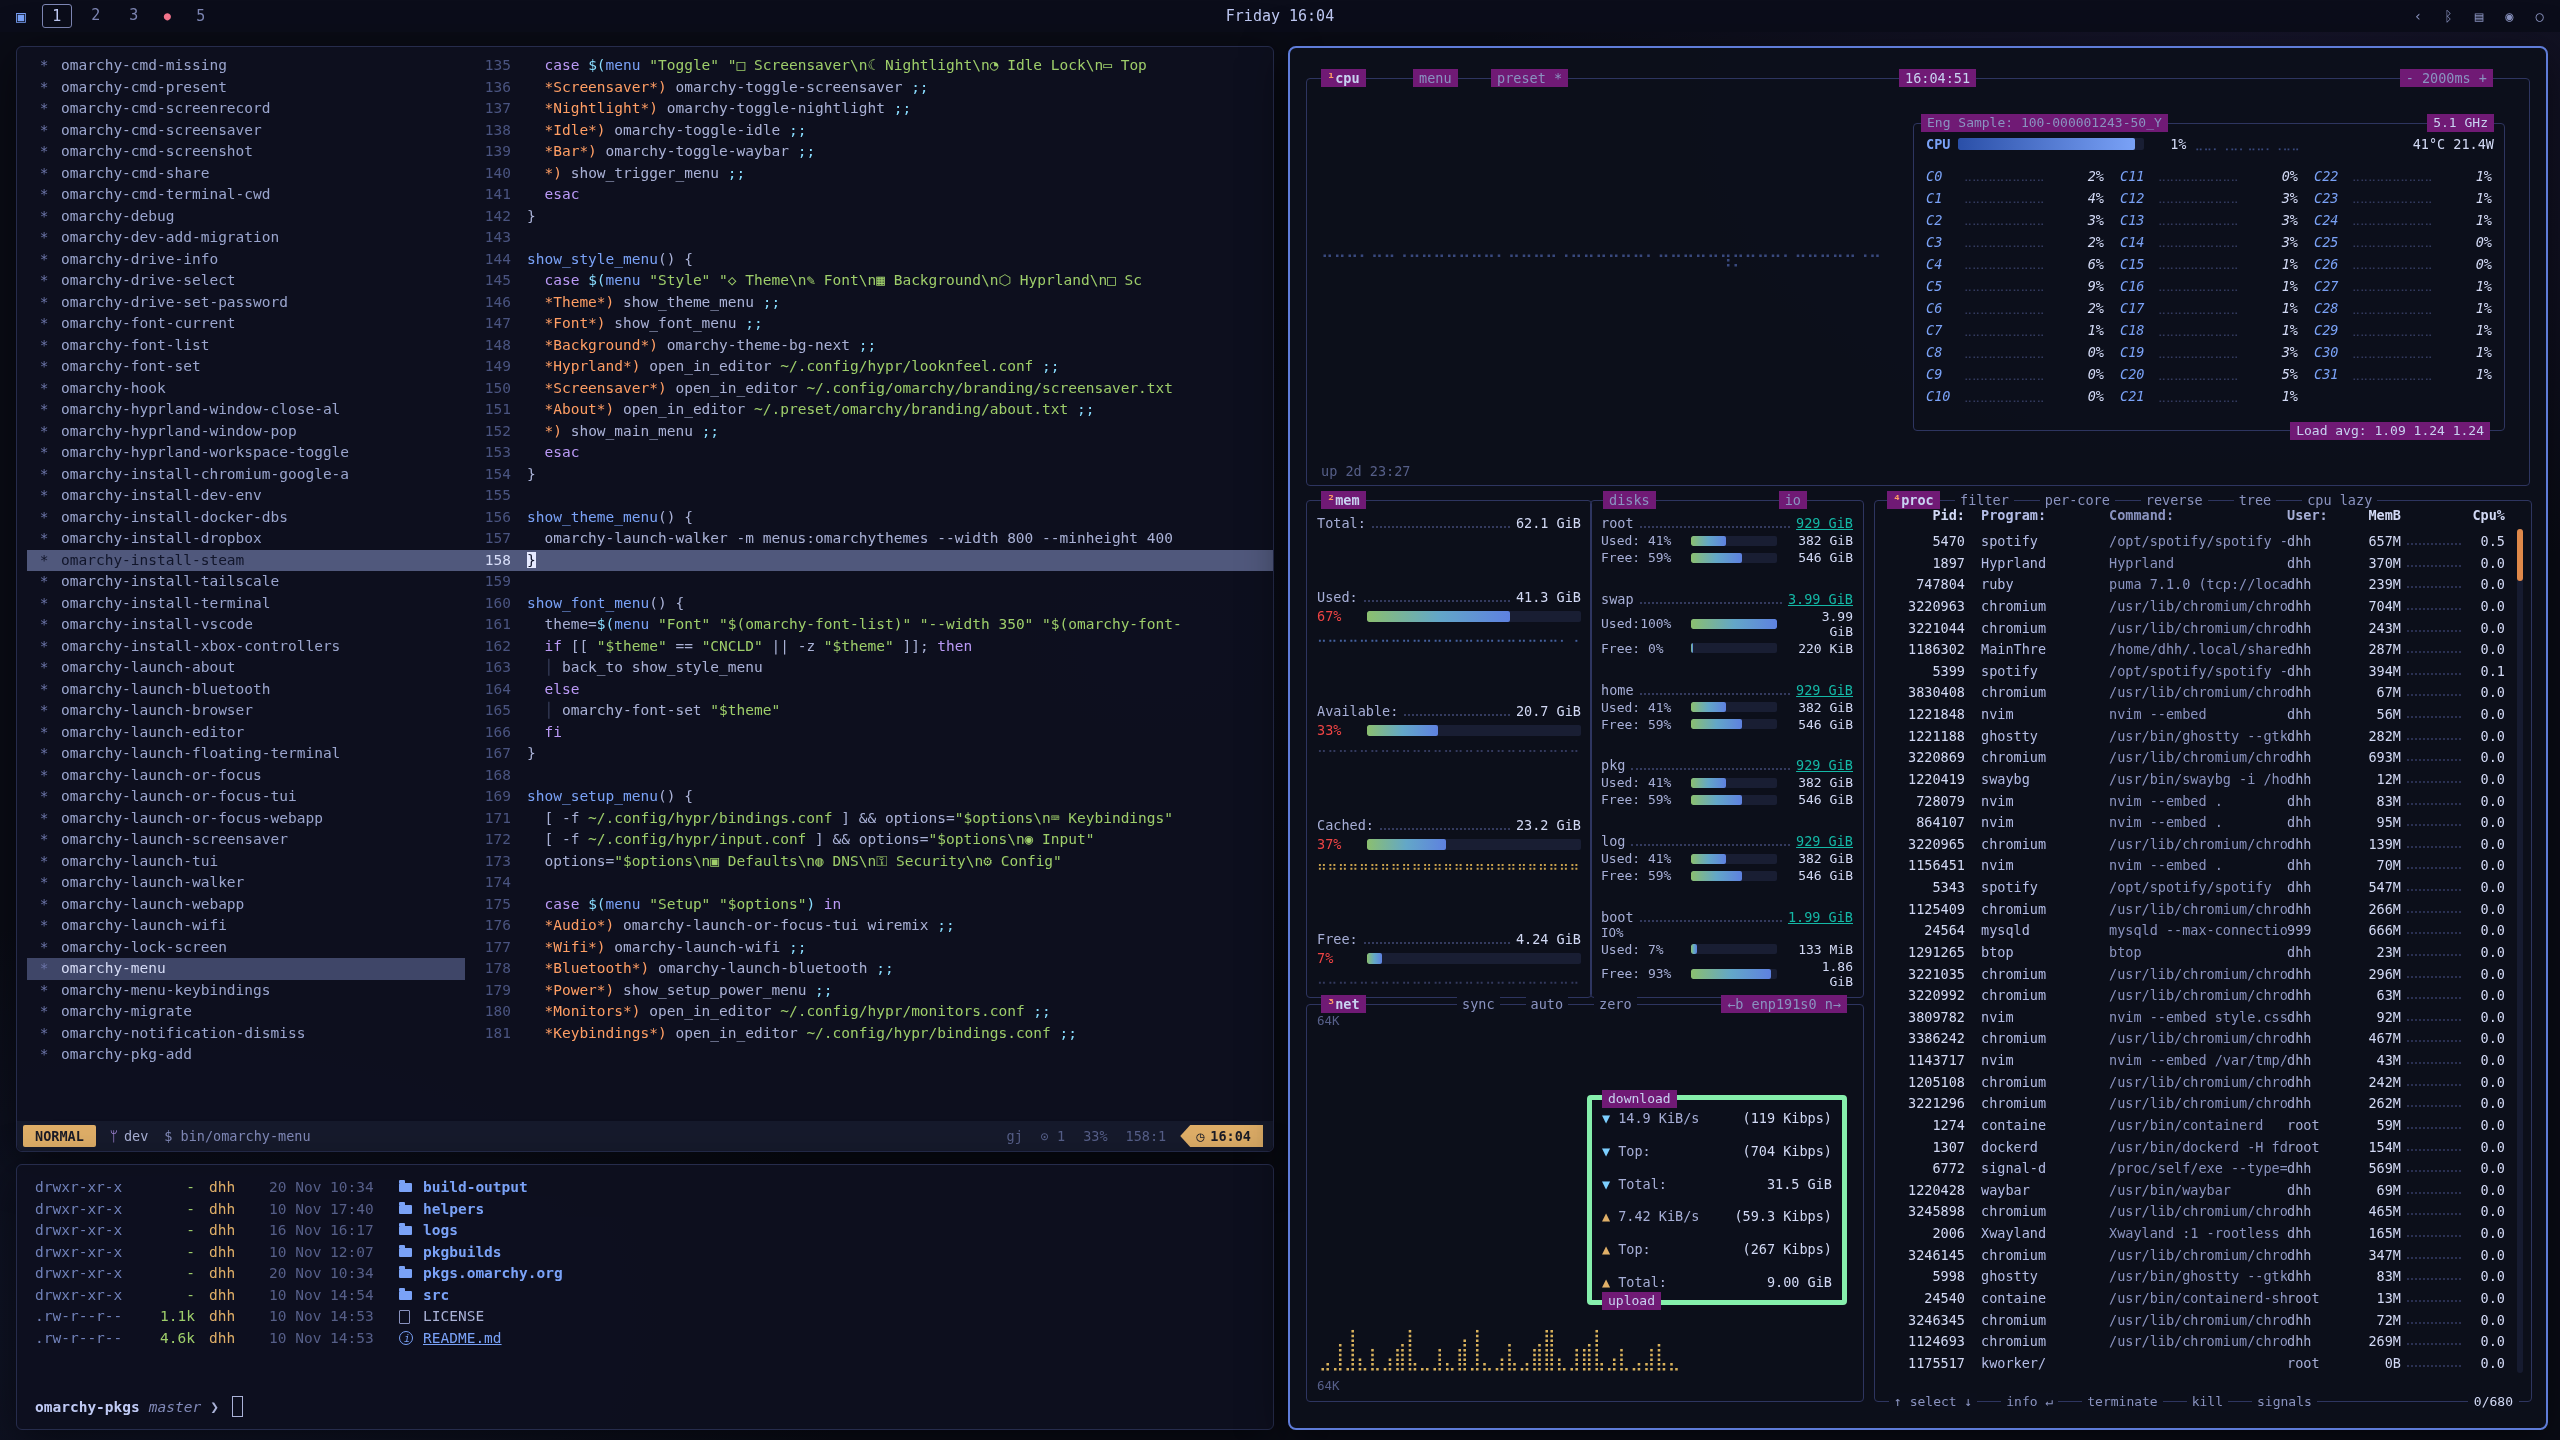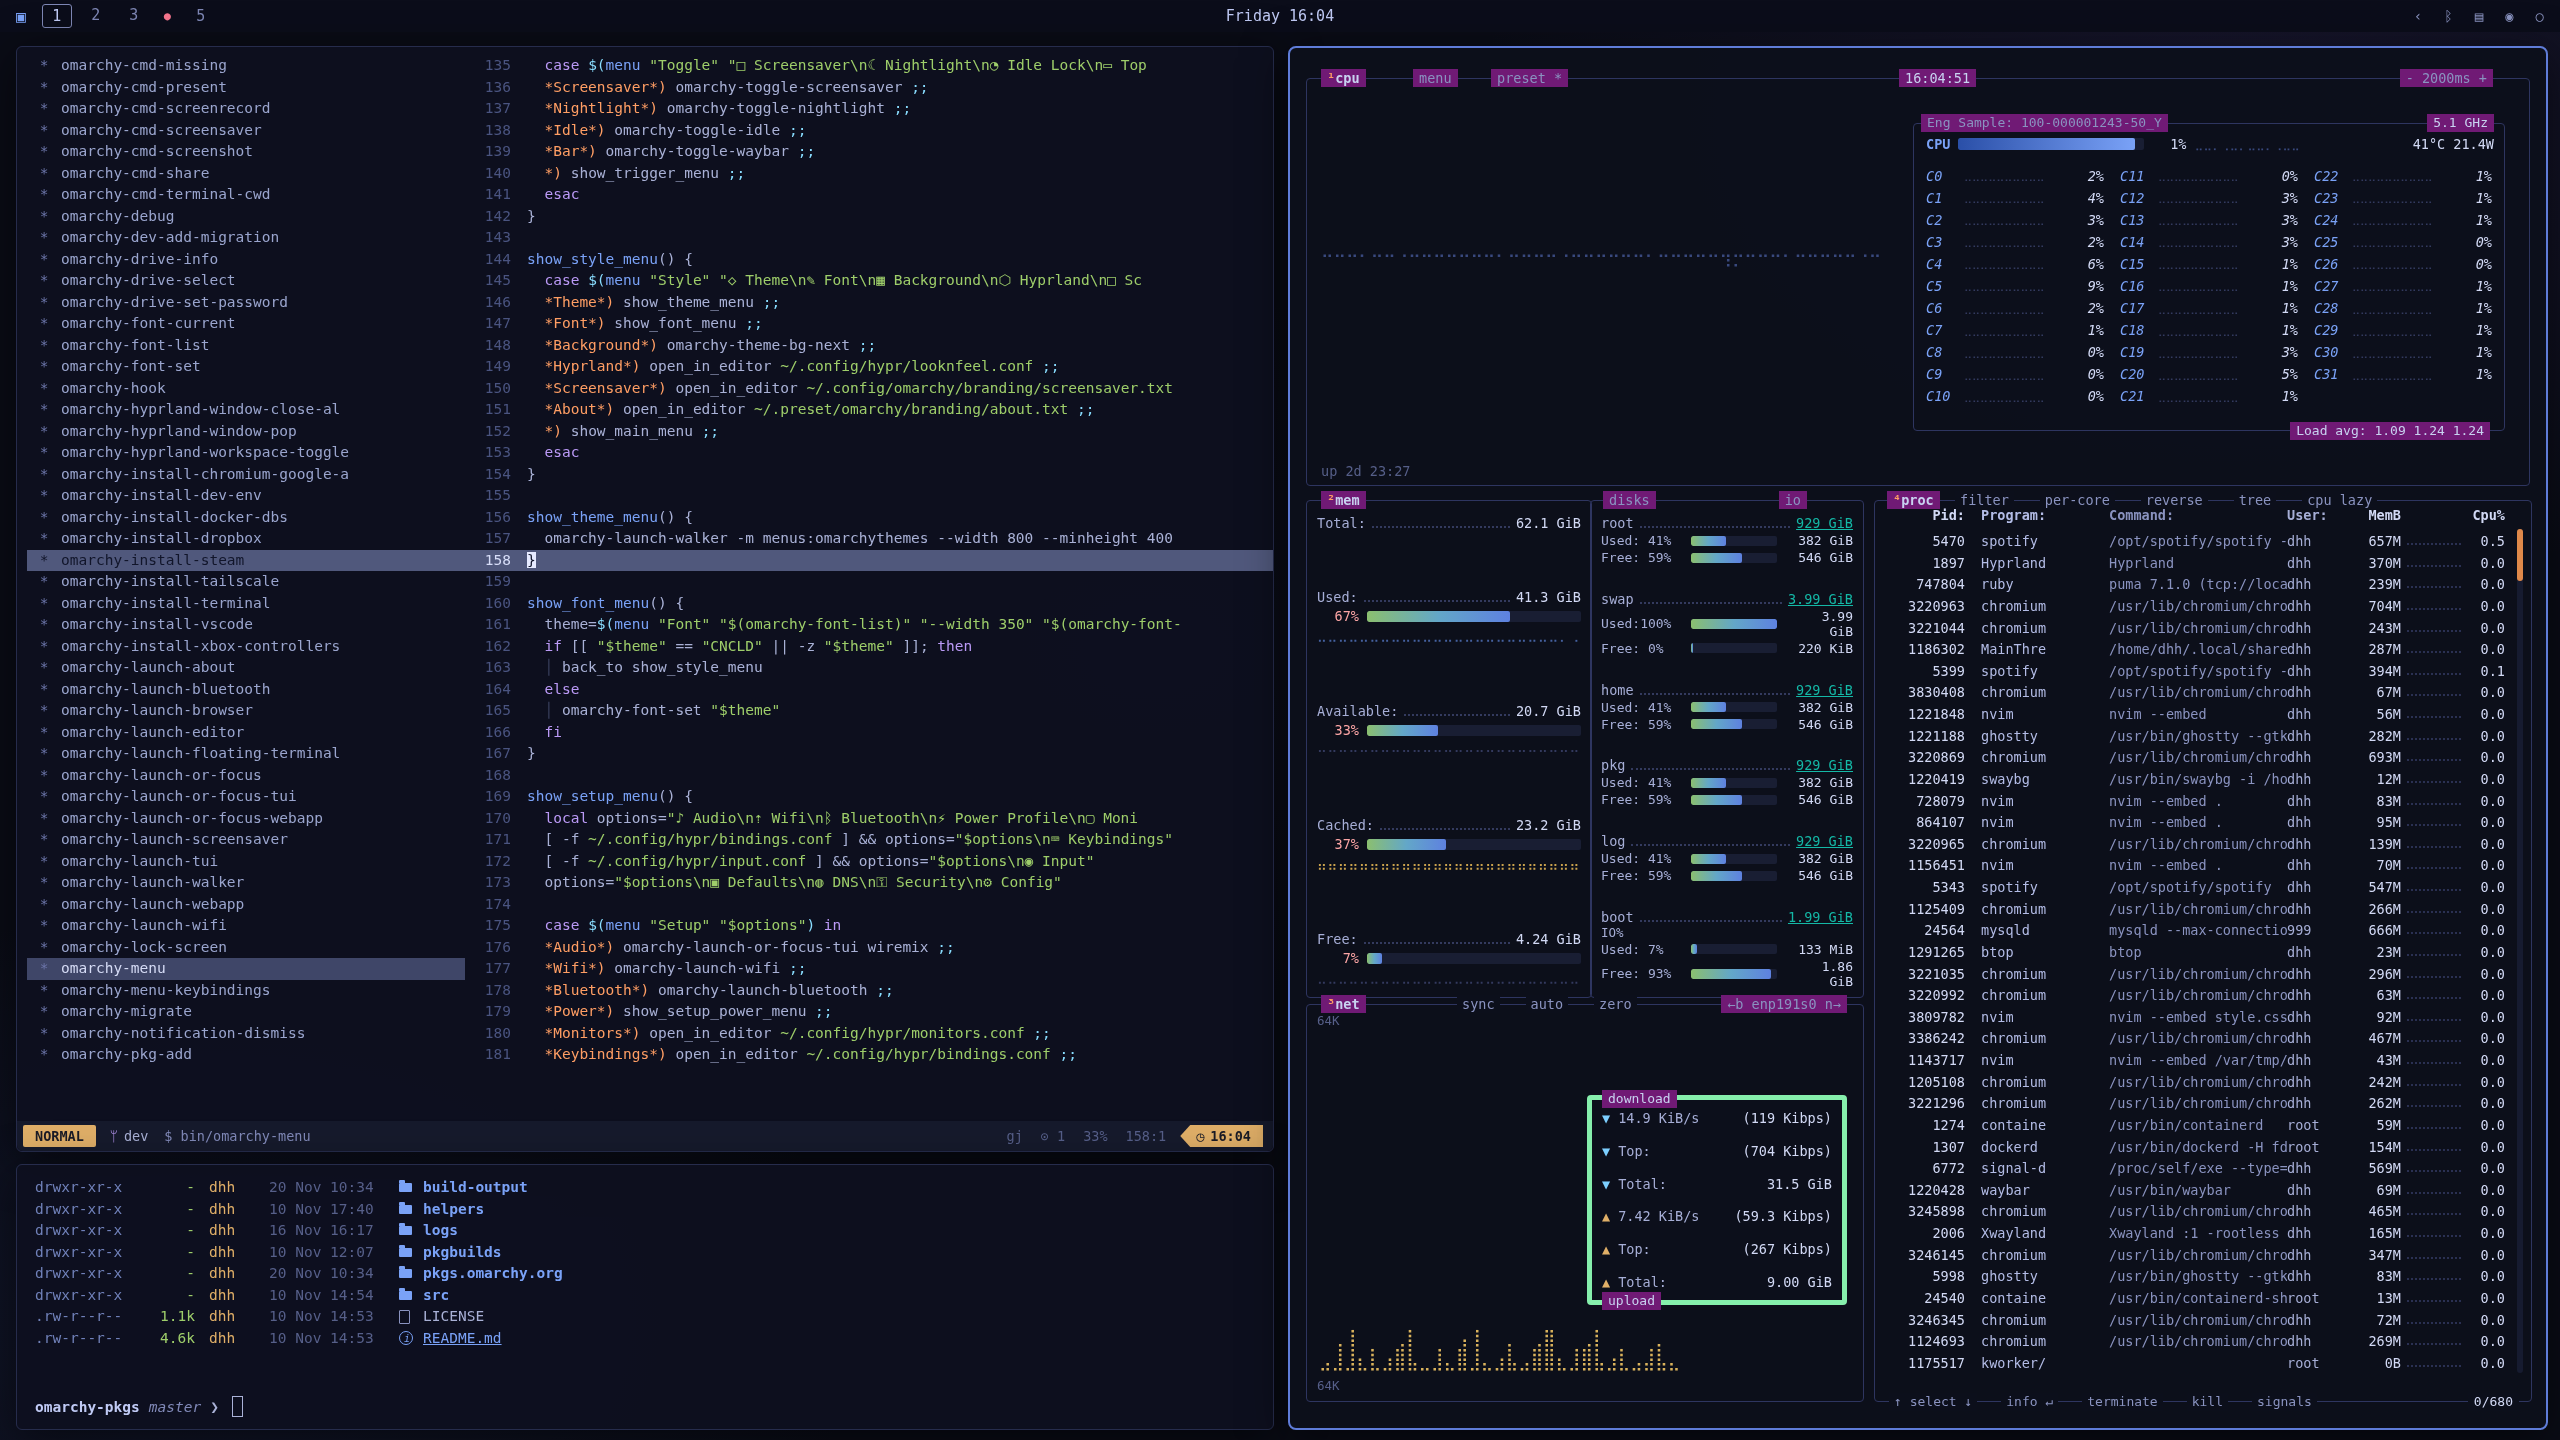--- a/index.html
+++ b/index.html
@@ -126,21 +126,21 @@
   .cv{width:34px;text-align:right;color:#d2d9f5;flex-shrink:0;}
 
   .mem-box{left:16px;top:452px;width:284px;height:496px;}
   .mem-list{position:absolute;left:10px;right:10px;top:14px;bottom:10px;display:flex;flex-direction:column;
     justify-content:space-between;}
   .mem-stat .l1{display:flex;align-items:baseline;}
   .mem-stat .lab{color:#a6aed6;}
   .fill-dots{flex:1;border-bottom:2px dotted #333a5e;margin:0 6px 3px;}
   .mem-stat .val{color:#d2d9f5;}
   .mem-stat .l2{display:flex;align-items:center;gap:8px;margin-top:3px;}
-  .mem-stat .pct{width:42px;color:#fca5a5;text-align:right;}
+  .mem-stat .pct{width:42px;color:#ef4444;}
   .mem-stat .meter{flex:1;height:11px;}
   .mgraph{margin-top:3px;font-size:13px;height:18px;overflow:hidden;white-space:nowrap;letter-spacing:1px;}
   .g-blue{color:#45619f}.g-dim{color:#333a5e}.g-yellow{color:#caa24d}
 
   .disks-box{left:300px;top:452px;width:272px;height:496px;}
   .disks-t{left:12px;} .io-t{right:56px;}
   .disk-list{position:absolute;left:10px;right:10px;top:14px;bottom:8px;display:flex;flex-direction:column;
     justify-content:space-between;}
   .disk .l1{display:flex;align-items:baseline;}
   .dname{color:#a6aed6;}
@@ -546,24 +546,20 @@
             <span class="lnum">167</span>
             <span class="ltext"><span class="tk-txt">}</span></span>
           </div>
           <div class="code-row">
             <span class="lnum">168</span>
             <span class="ltext"></span>
           </div>
           <div class="code-row">
             <span class="lnum">169</span>
             <span class="ltext"><span class="tk-fn">show_setup_menu</span><span class="tk-txt">() {</span></span>
-          </div>
-          <div class="code-row">
-            <span class="lnum">170</span>
-            <span class="ltext"><span class="tk-txt">  </span><span class="tk-kw">local</span><span class="tk-txt"> options=</span><span class="tk-str">"♪ Audio\n⇡ Wifi\nᛒ Bluetooth\n⚡ Power Profile\n▢ Moni</span></span>
           </div>
           <div class="code-row">
             <span class="lnum">171</span>
             <span class="ltext"><span class="tk-txt">  [ -f </span><span class="tk-str">~/.config/hypr/bindings.conf</span><span class="tk-txt"> ] &amp;&amp; options=</span><span class="tk-str">"$options\n⌨ Keybindings"</span></span>
           </div>
           <div class="code-row">
             <span class="lnum">172</span>
             <span class="ltext"><span class="tk-txt">  [ -f </span><span class="tk-str">~/.config/hypr/input.conf</span><span class="tk-txt"> ] &amp;&amp; options=</span><span class="tk-str">"$options\n◉ Input"</span></span>
           </div>
           <div class="code-row">

